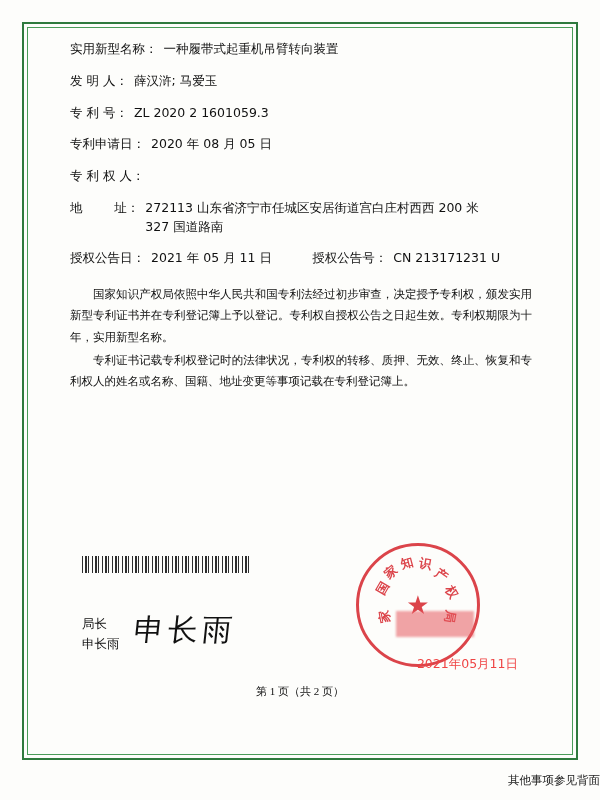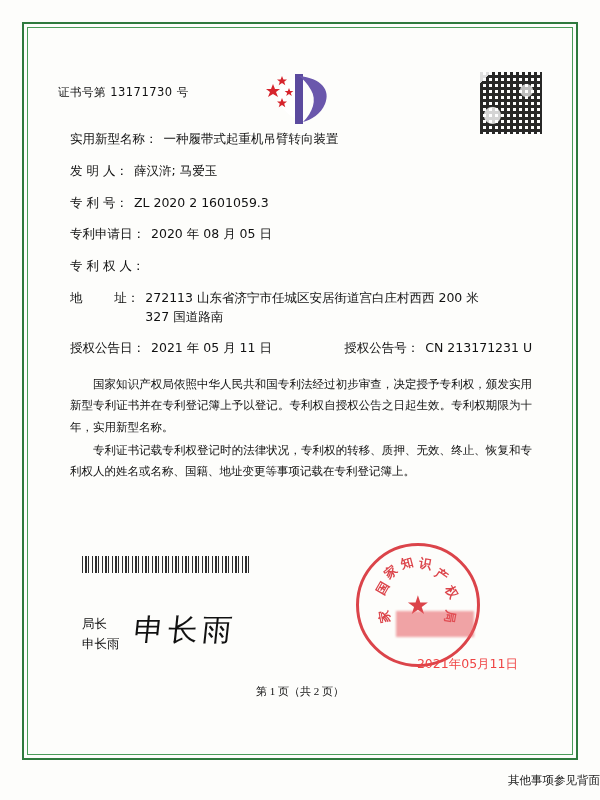--- a/index.html
+++ b/index.html
@@ -131,21 +131,20 @@
     padding-left: 6px;
     color: #111;
   }
   .field-value .sub-line {
     display: block;
     padding-left: 0;
   }
   .two-col {
     display: flex;
     margin-bottom: 13px;
-    gap: 32px;
   }
   .two-col .col {
     display: flex;
   }
   .two-col .col.left { flex: 0 0 52%; }
   .two-col .col.right { flex: 1 1 auto; }
 
   .paras {
     margin-top: 16px;
     padding-left: 30px;
@@ -270,36 +269,20 @@
 
   <div class="frame-outer"></div>
   <div class="frame-inner"></div>
   <div class="corner tl"></div>
   <div class="corner tr"></div>
   <div class="corner bl"></div>
   <div class="corner br"></div>
 
   <div class="content">
 
-    <div class="header">
-      <div class="cert-no">证书号第 13171730 号</div>
-
-      <svg class="logo" viewBox="0 0 90 62">
-        <path d="M40 6 L40 56 L48 56 L48 6 Z" fill="#5b4a9e"></path>
-        <path d="M44 8 C66 10, 76 22, 70 36 C66 46, 56 52, 48 54 C58 44, 62 32, 56 22 C52 15, 48 11, 44 8 Z" fill="#6a57ac"></path>
-        <path d="M40 10 C28 14, 22 22, 24 32 C26 40, 32 46, 40 50 L40 10 Z" fill="#ffffff"></path>
-        <polygon points="18,16 20,21 25,21 21,24 23,29 18,26 13,29 15,24 11,21 16,21" fill="#d6242c"></polygon>
-        <polygon points="27,8 28.4,11.5 32,11.5 29.2,13.7 30.3,17.2 27,15 23.7,17.2 24.8,13.7 22,11.5 25.6,11.5" fill="#d6242c"></polygon>
-        <polygon points="27,30 28.4,33.5 32,33.5 29.2,35.7 30.3,39.2 27,37 23.7,39.2 24.8,35.7 22,33.5 25.6,33.5" fill="#d6242c"></polygon>
-        <polygon points="34,20 35.2,23 38.4,23 35.8,24.9 36.8,28 34,26.1 31.2,28 32.2,24.9 29.6,23 32.8,23" fill="#d6242c"></polygon>
-      </svg>
-
-      <div class="qr"></div>
-      <div class="qr-mask"></div>
-    </div>
 
 
     <div class="fields">
 
       <div class="field-row">
         <span class="field-label">实用新型名称：</span>
         <span class="field-value">一种履带式起重机吊臂转向装置</span>
       </div>
 
       <div class="field-row">

